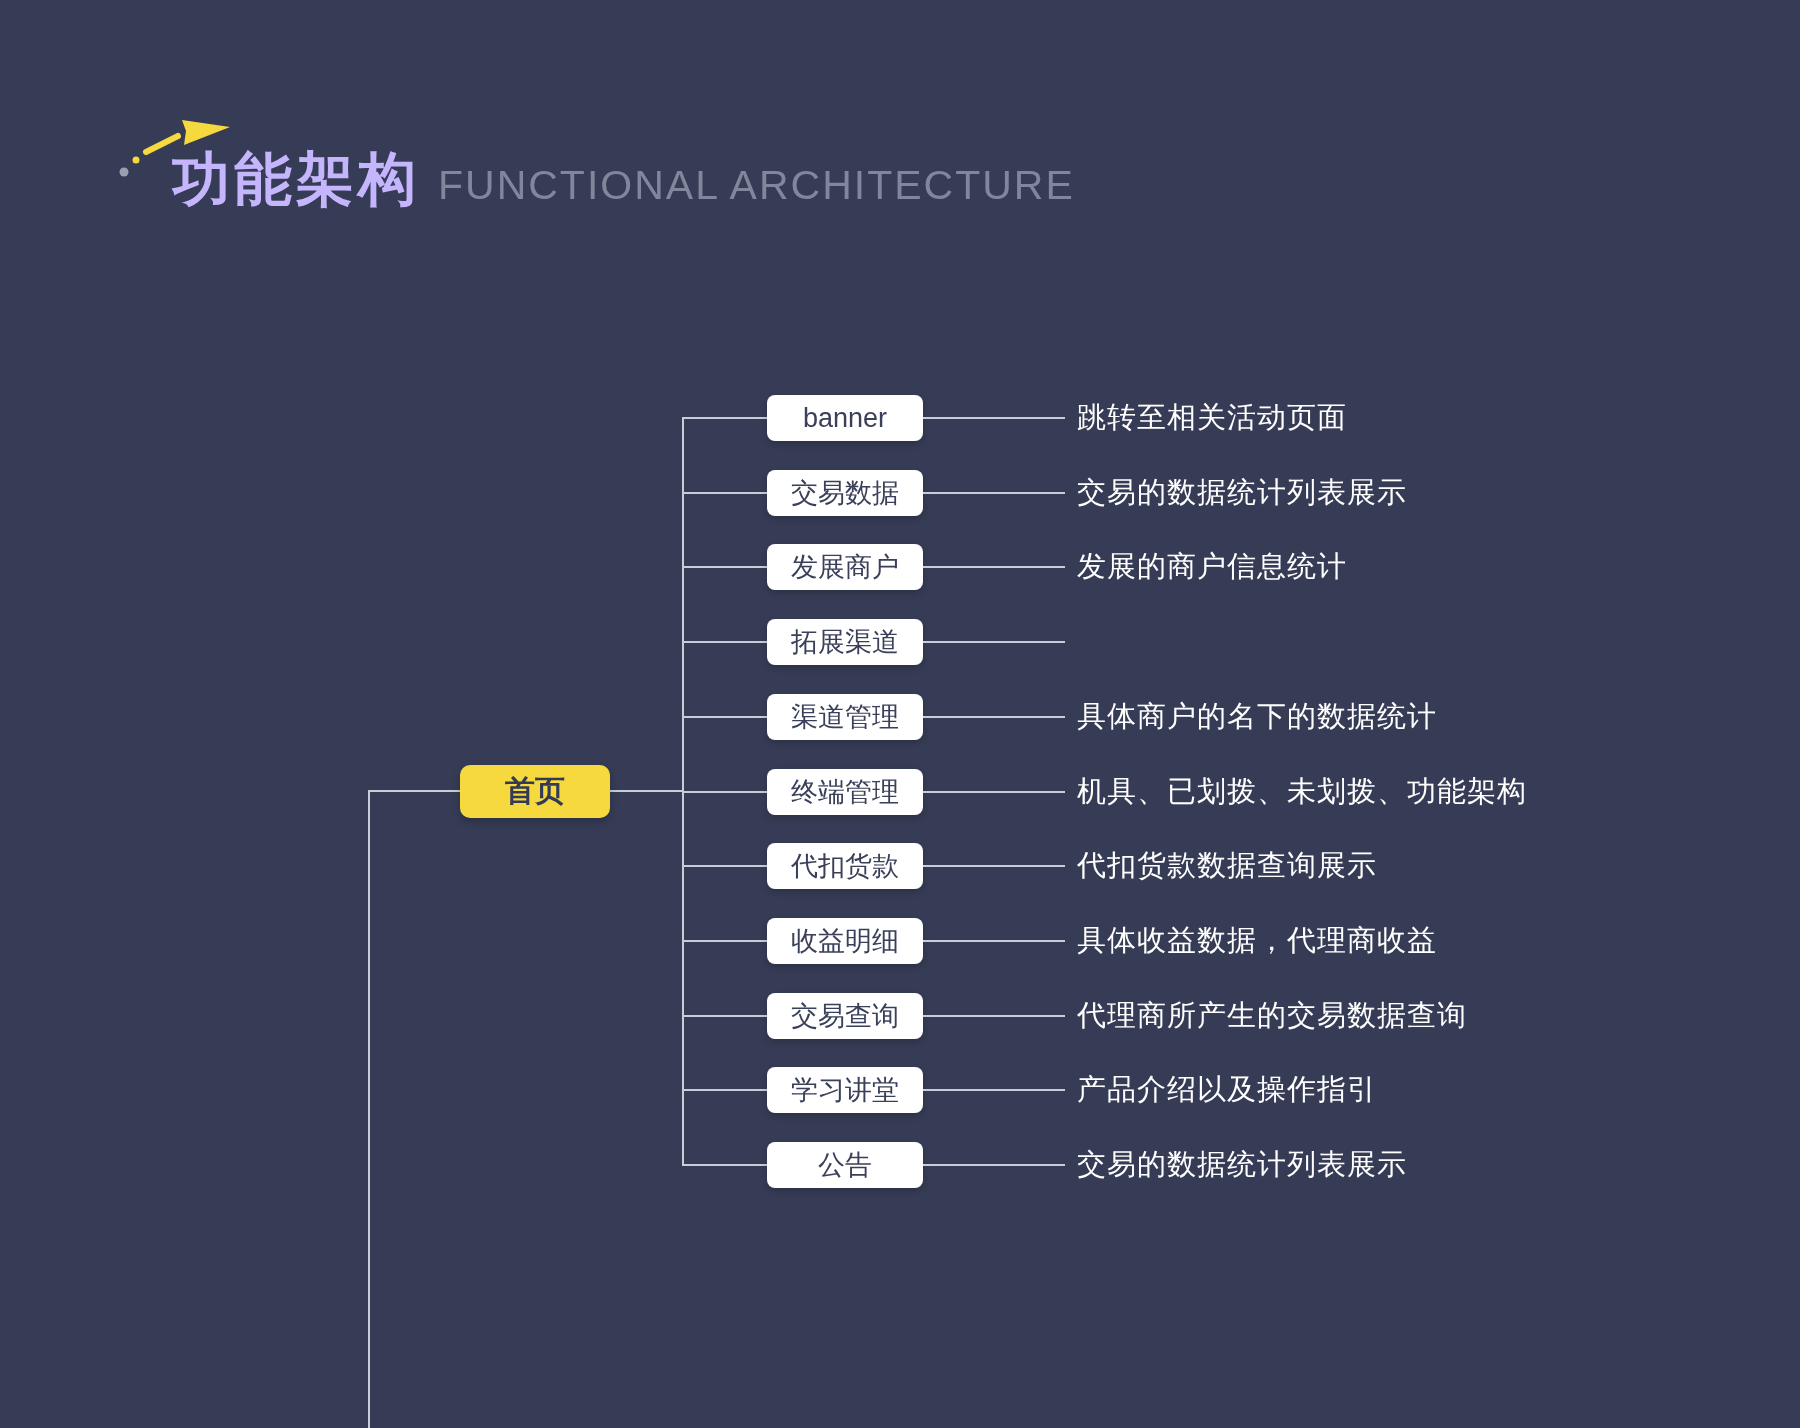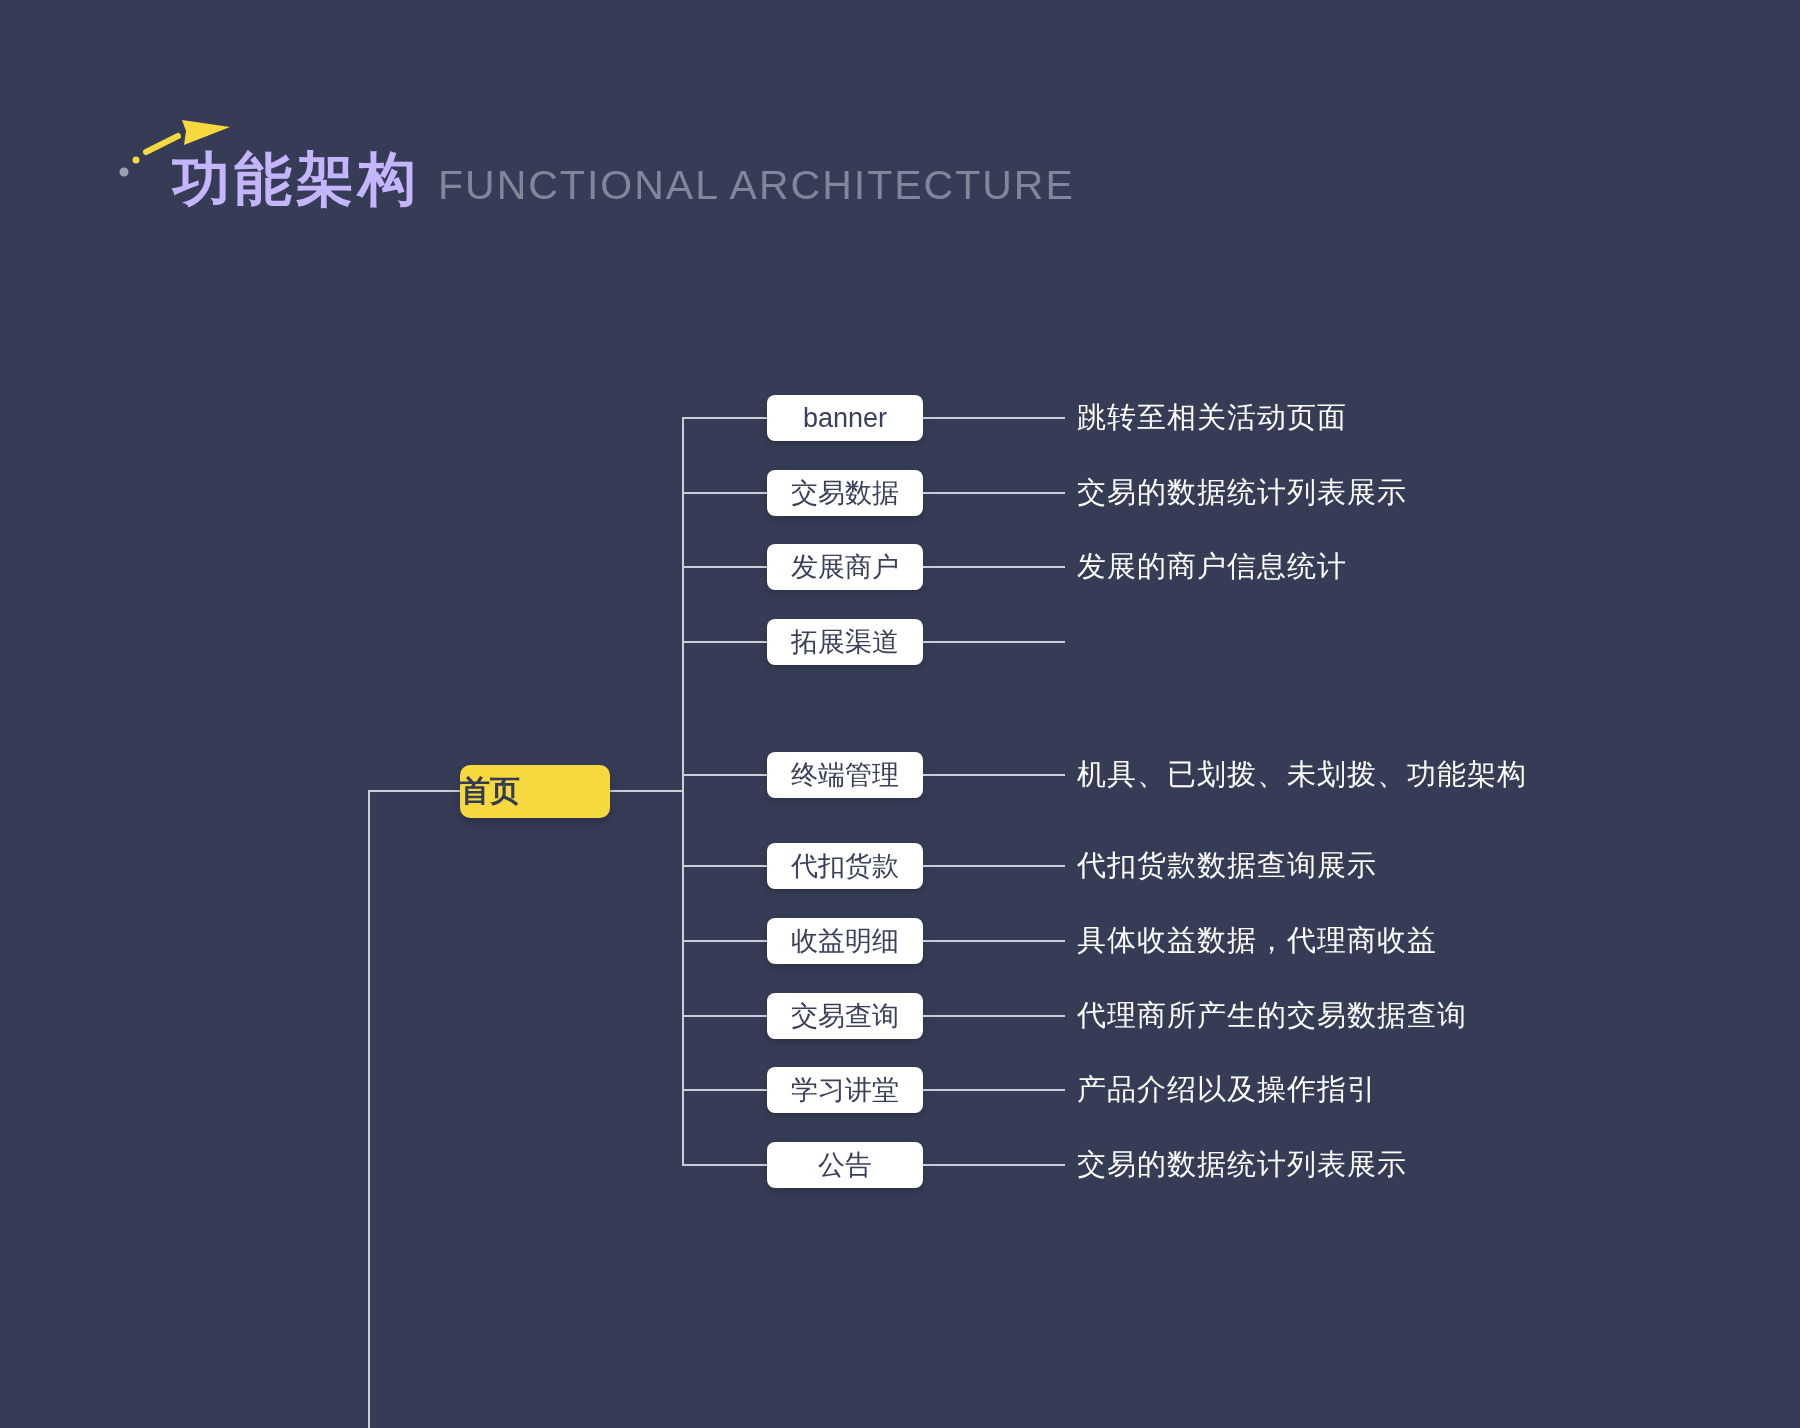--- a/index.html
+++ b/index.html
@@ -22,21 +22,21 @@
   }
   .arrow-deco{position:absolute;left:112px;top:100px;}
 
   
   .line{position:absolute;background:#c9cdd8;}
 
   
   .root-node{
     position:absolute;left:460px;top:765px;width:150px;height:53px;
     background:#f6d93e;border-radius:10px;
-    display:flex;align-items:center;
+    display:flex;align-items:center;justify-content:center;
     color:#333a55;font-size:30px;font-weight:700;
     box-shadow:0 4px 8px rgba(0,0,0,0.22);
   }
 
   
   .row{
     position:absolute;left:683px;height:46px;
     display:flex;align-items:center;
   }
   .row .stub{width:84px;height:2px;background:#c9cdd8;flex:none;}
@@ -110,22 +110,30 @@
   </div>
 
   <div class="row" style="top:619px">
     <div class="stub"></div>
     <div class="node">
         <span>拓展渠道</span>
       </div>
     <div class="rline"></div>
   </div>
 
+  <div class="row" style="top:694px">
+    <div class="stub"></div>
+    <div class="node">
+        <span>渠道管理</span>
+      </div>
+    <div class="rline"></div>
+    <div class="desc">具体商户的名下的数据统计</div>
+  </div>
 
-  <div class="row" style="top:752px">
+  <div class="row" style="top:769px">
     <div class="stub"></div>
     <div class="node">
         <span>终端管理</span>
       </div>
     <div class="rline"></div>
     <div class="desc">机具、已划拨、未划拨、功能架构</div>
   </div>
 
   <div class="row" style="top:843px">
     <div class="stub"></div>

